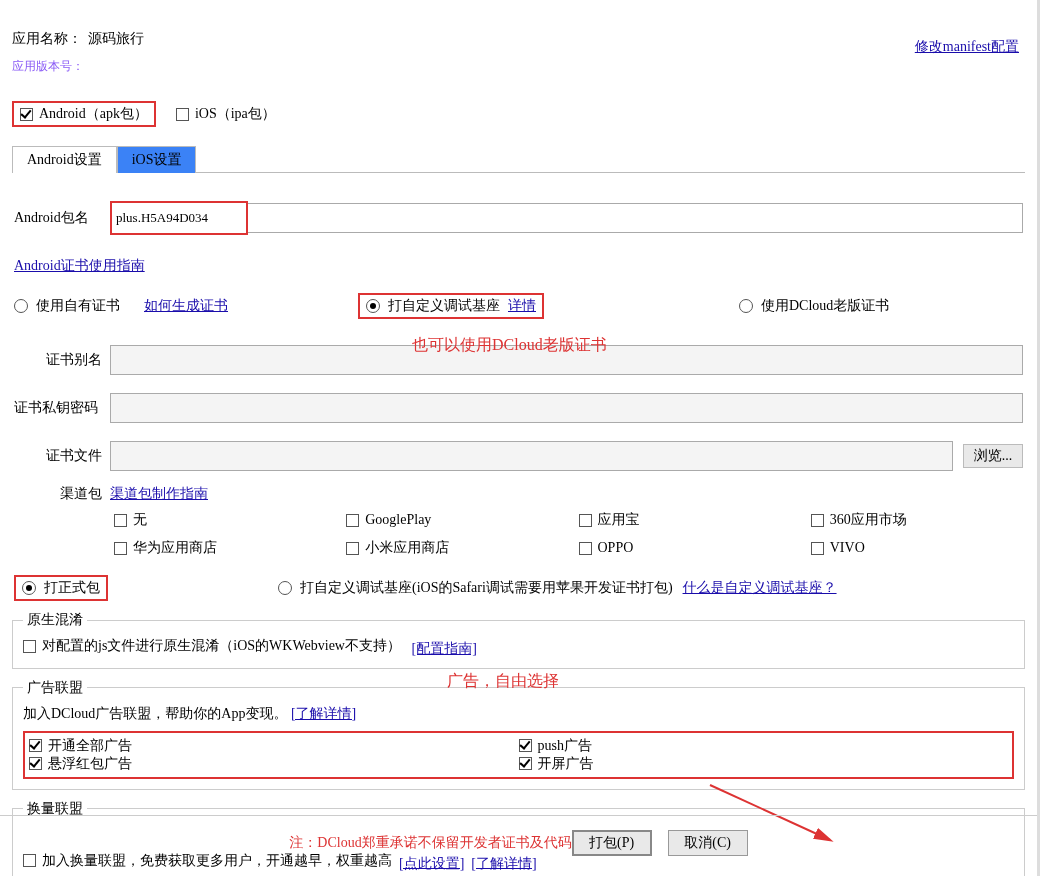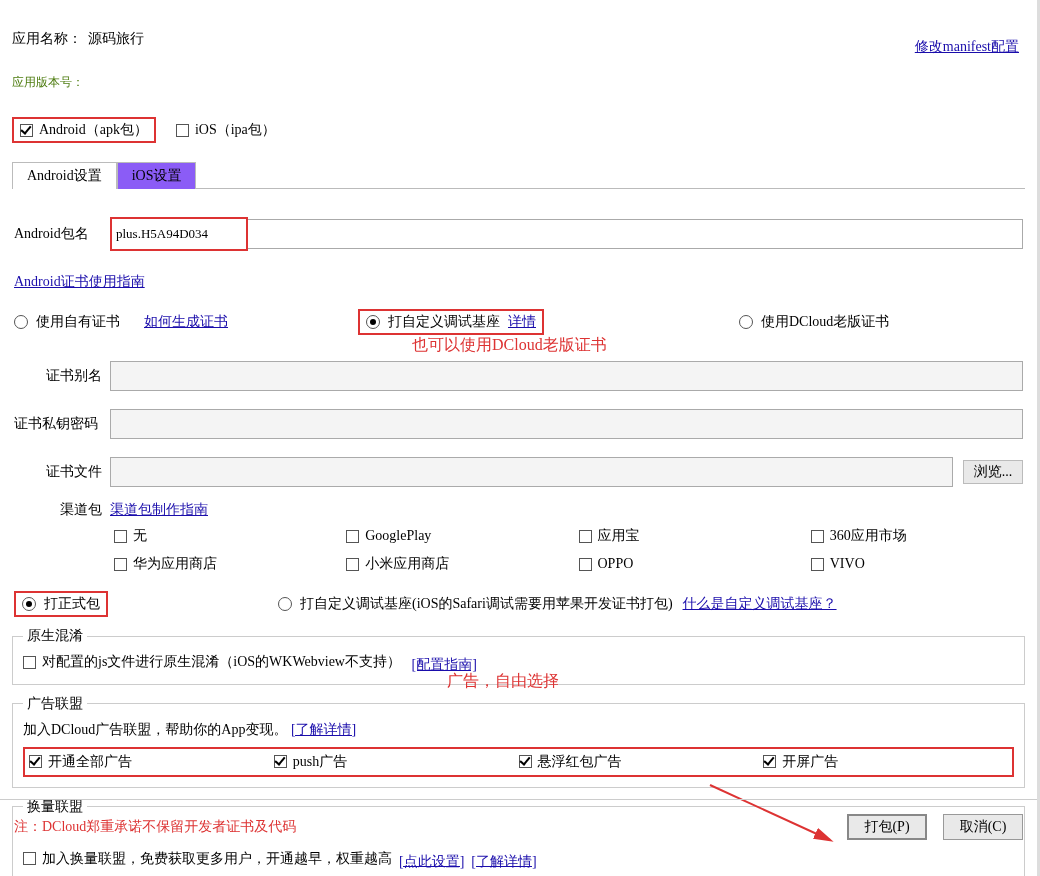--- a/index.html
+++ b/index.html
@@ -18,21 +18,21 @@
     border-right: 3px solid #ddd;
   }
   .header { padding: 30px 12px 4px 12px; }
   .app-name-row { display: flex; align-items: center; }
   .app-name-label {}
   .app-name-value { margin-left: 6px; }
   .manifest-link {
     position: absolute; right: 18px; top: 38px;
     color: #1a0dab; text-decoration: underline;
   }
-  .app-version-label { font-size: 12px; color: #4d7c0f; margin-top: 26px; }
+  .app-version-label { font-size: 12px; color: #8b5cf6; margin-top: 10px; }
 
   .platform-row { padding: 0 12px; margin-top: 22px; display:flex; gap:10px; align-items:center;}
   .checkbox {
     display: inline-flex; align-items: center; gap: 6px;
   }
   .checkbox .box {
     width: 13px; height: 13px; border: 1px solid #555; display: inline-block;
     position: relative; background:#fff;
   }
   .checkbox .box.checked::after {
@@ -51,21 +51,21 @@
     content:""; position:absolute; left:3px; top:3px; width:6px; height:6px;
     background:#000; border-radius:50%;
   }
 
   .red-box { border: 2px solid #d33; }
   .red-box-pad { padding: 2px 6px; }
 
   .tabs { margin: 18px 12px 0 12px; border-bottom:1px solid #bbb; display:flex;}
   .tab {
     padding: 4px 14px; border:1px solid #bbb; border-bottom:none;
-    background:#8b5cf6; font-family:"SimSun",serif; font-size:14px;
+    background:#3b82f6; font-family:"SimSun",serif; font-size:14px;
     position:relative; top:1px;
   }
   .tab.active { background:#fff; }
 
   .tab-content { padding: 18px 14px 0 14px; }
   .form-row { display:flex; align-items:center; margin: 10px 0; }
   .form-row .lbl { width: 96px; text-align:left; }
   .text-input {
     flex:1; height:30px; border:1px solid #aaa; padding:0 4px;
     font-family:"SimSun",serif; font-size:13px; background:#fff;
@@ -92,27 +92,27 @@
   }
 
   .buildtype-row { margin-top:18px; display:flex; align-items:center; }
 
   fieldset {
     border:1px solid #ccc; margin:10px 12px 0 12px; padding:8px 10px 10px 10px;
   }
   legend { font-family:"SimSun",serif; font-size:14px; padding:0 4px;}
 
   .ad-all-row {
-    display:grid; grid-template-columns: repeat(4, 1fr);
+    display:grid; grid-template-columns: repeat(2, 1fr);
     margin-top:8px; padding:4px;
   }
 
   .footer {
-    position:absolute; left:0; right:0; bottom:16px; padding:14px 14px 20px 14px;
-    border-top:1px solid #ccc; display:flex; align-items:center; justify-content:space-between;
+    position:absolute; left:0; right:0; bottom:0; padding:14px 14px 20px 14px;
+    border-top:1px solid #ccc; display:flex; align-items:center; justify-content:center;
   }
   .footer-note { color:#d33; }
   .footer-buttons { display:flex; gap:16px; }
   .win-btn {
     height:26px; min-width:80px; border:1px solid #999; background:#e9e9e9;
     font-family:"SimSun",serif; font-size:14px; cursor:pointer;
   }
   .win-btn.primary { border:1px solid #888; box-shadow:0 0 0 1px #888 inset;}
 
   .arrow {

